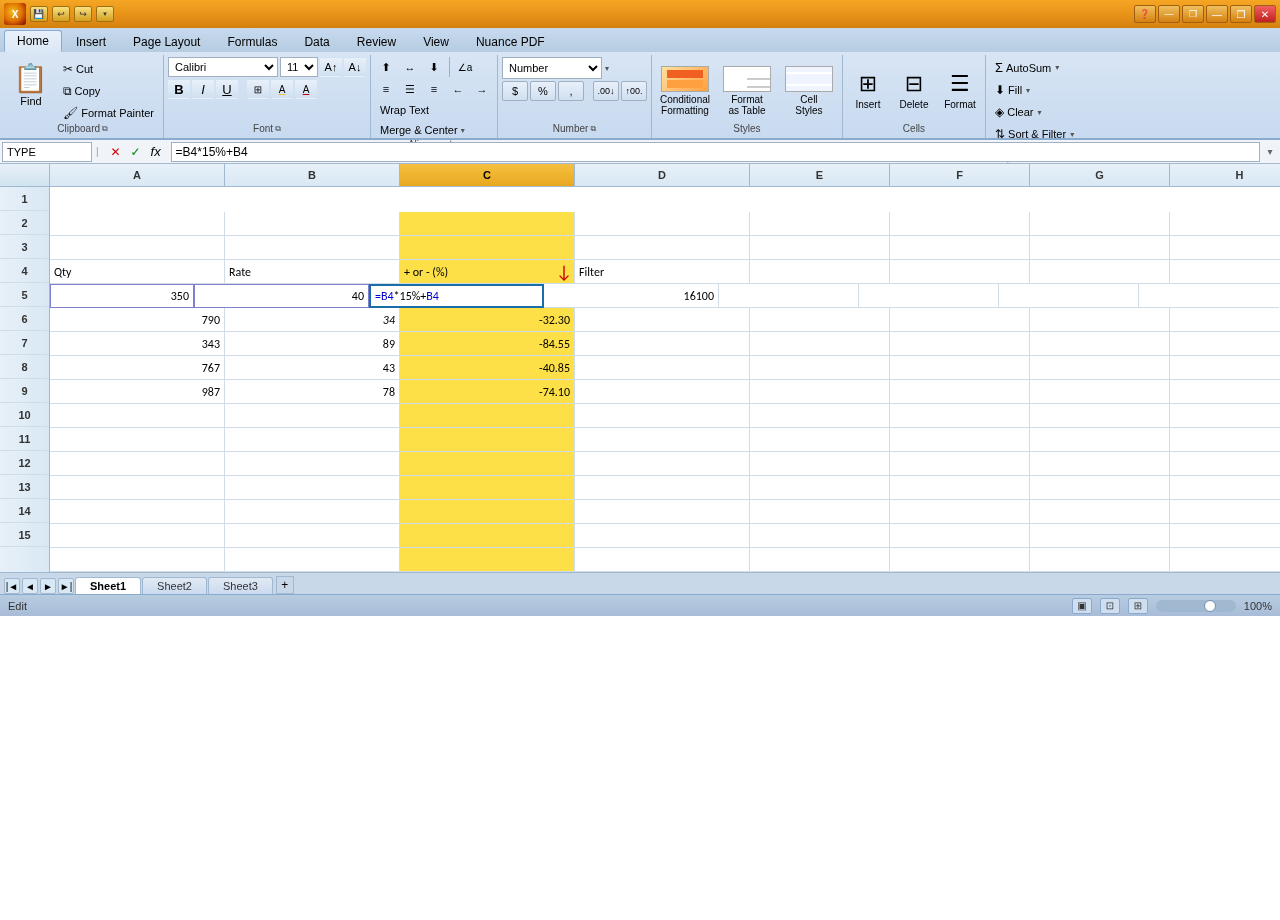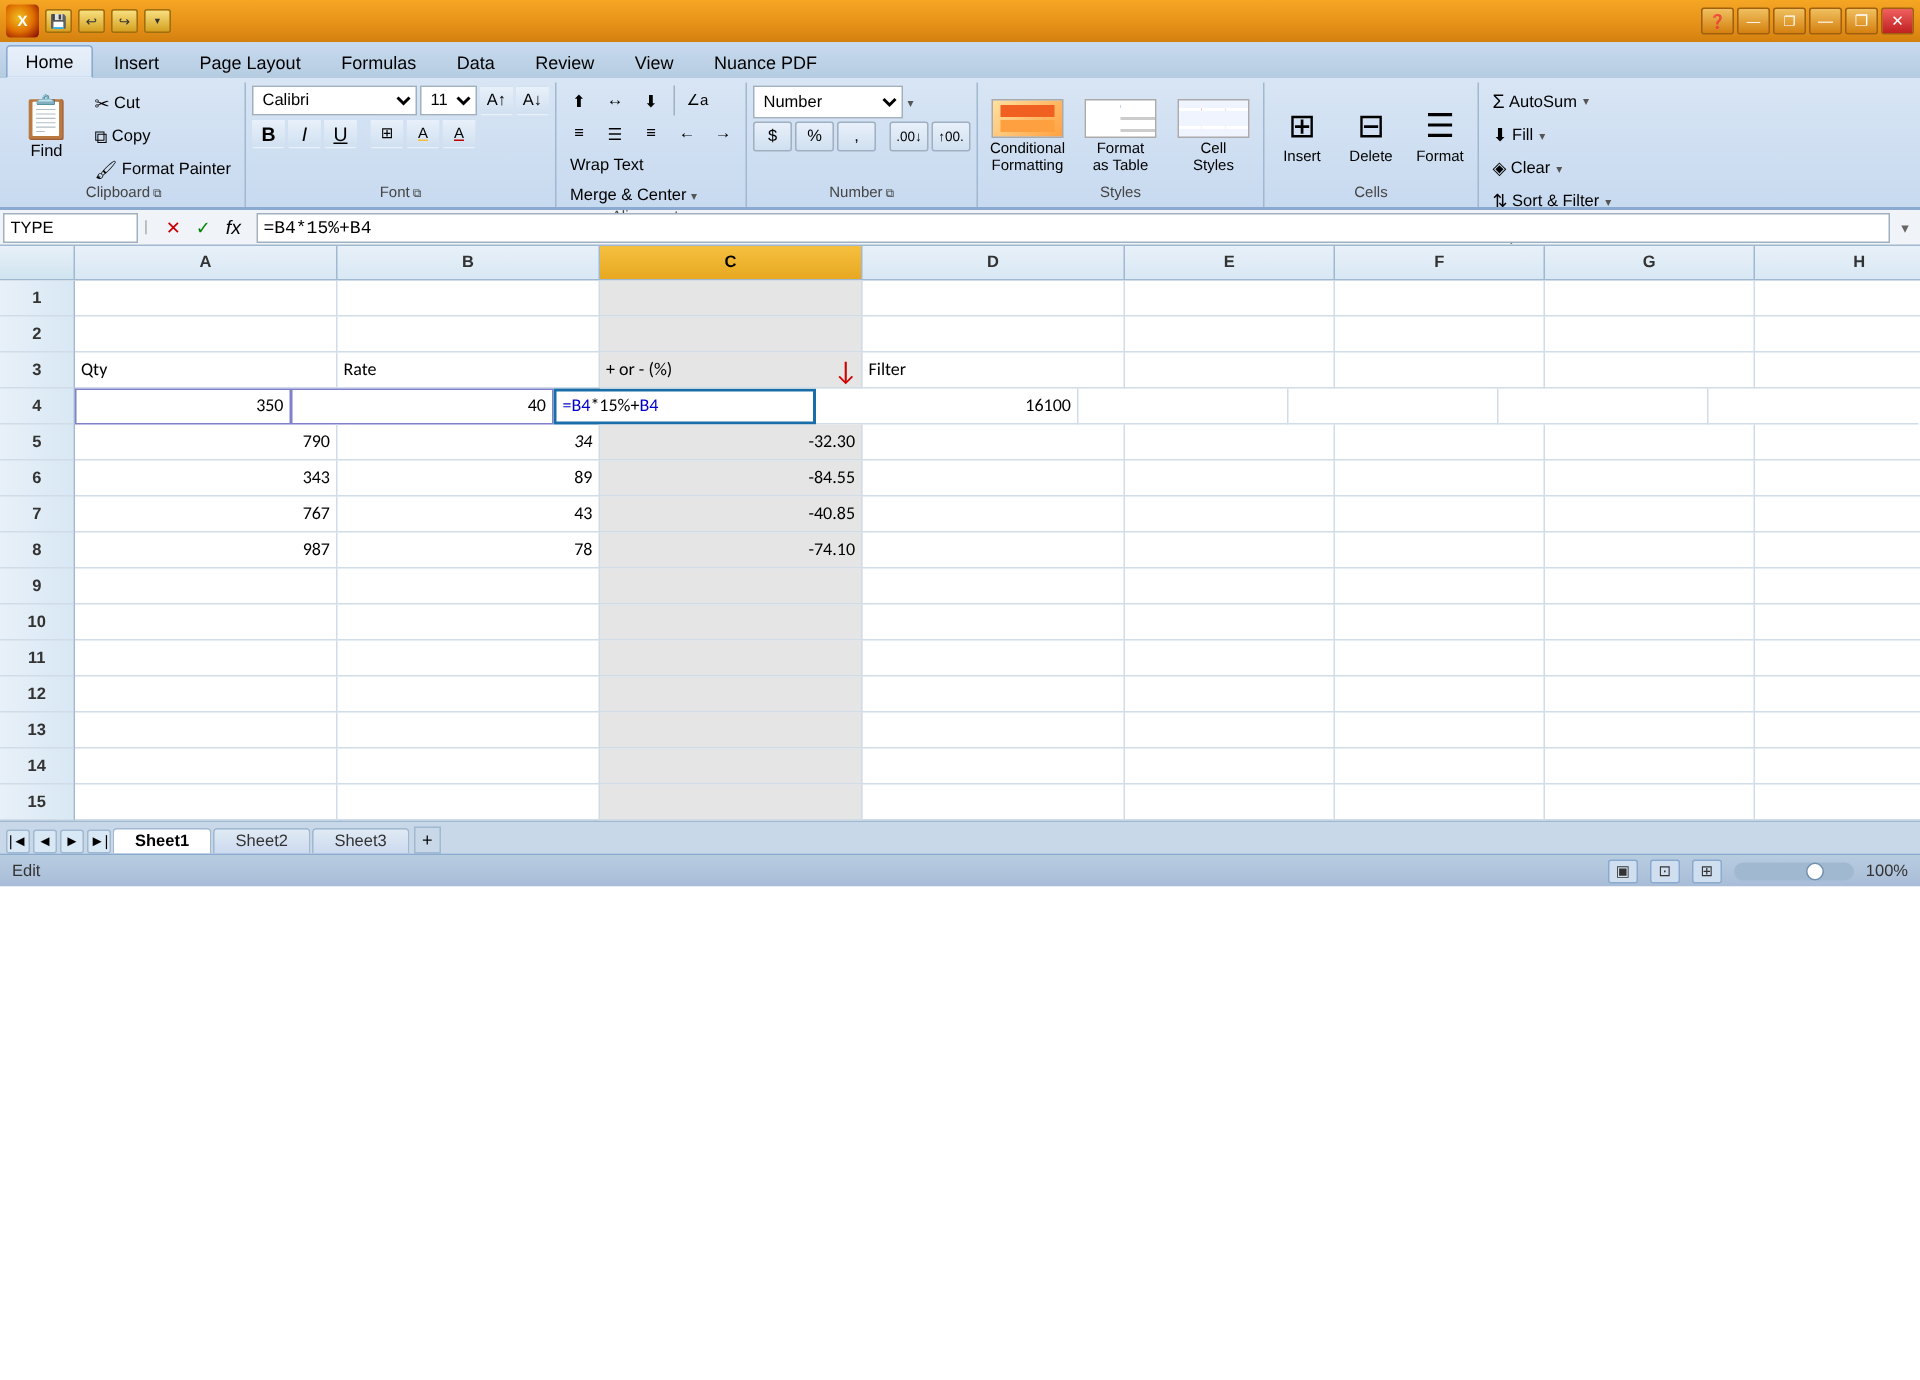--- a/index.html
+++ b/index.html
@@ -400,21 +400,21 @@
     }
     .formula-ctrl-btn.check { color: #080; }
     .formula-ctrl-btn.fx { color: #000; font-style: italic; font-size: 13px; }
     #formula-input {
       flex: 1;
       height: 20px;
       border: 1px solid #a0b0c0;
       font-size: 12px;
       padding: 0 4px;
       background: #fff;
-      font-family: Liberation Mono, monospace;
+      font-family: Liberation Sans, sans-serif;
     }
     #formula-expand {
       width: 16px;
       height: 20px;
       cursor: pointer;
       display: flex;
       align-items: center;
       justify-content: center;
       font-size: 10px;
       color: #666;
@@ -480,20 +480,21 @@
       font-size: 11px;
       font-weight: bold;
       color: #333;
       cursor: pointer;
       flex-shrink: 0;
     }
     #grid-body {
       flex: 1;
       overflow: hidden;
       position: relative;
+      margin-top: 25px;
     }
     .grid-row {
       display: flex;
       height: 24px;
     }
     .grid-cell {
       height: 24px;
       border-right: 1px solid #d0dce8;
       border-bottom: 1px solid #d0dce8;
       font-size: 12px;
@@ -501,21 +502,21 @@
       overflow: hidden;
       white-space: nowrap;
       display: flex;
       align-items: center;
       flex-shrink: 0;
       cursor: cell;
       font-family: 'Calibri', Arial, sans-serif;
     }
     .grid-cell.number { justify-content: flex-end; }
     .grid-cell.selected-col {
-      background: #e5e5e5;
+      background: #fde047;
     }
     .cell-blue { color: #0000cc; }
 
     
     .formula-cell-display {
       background: #fff;
       border: 2px solid #1a6ea8 !important;
     }
 
     

